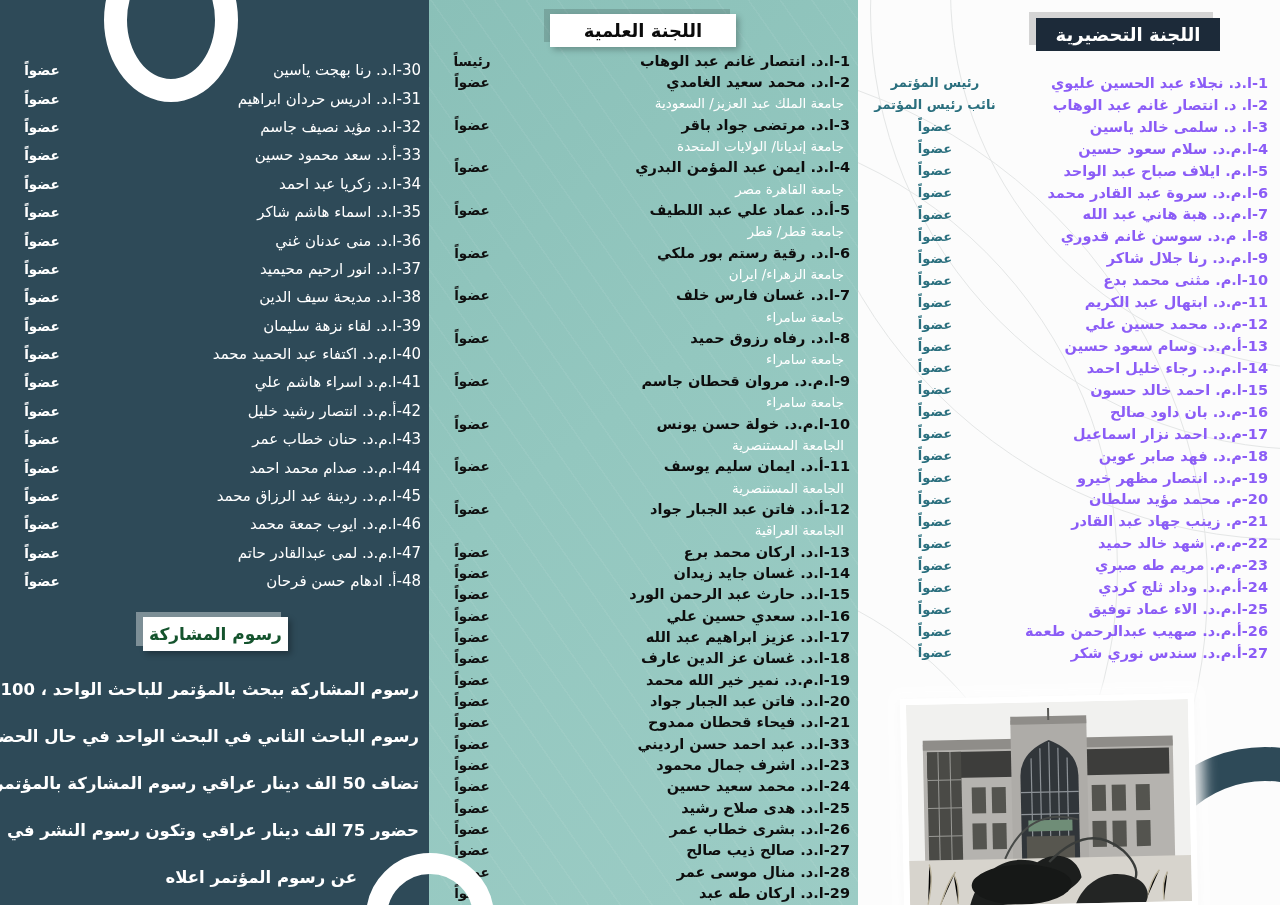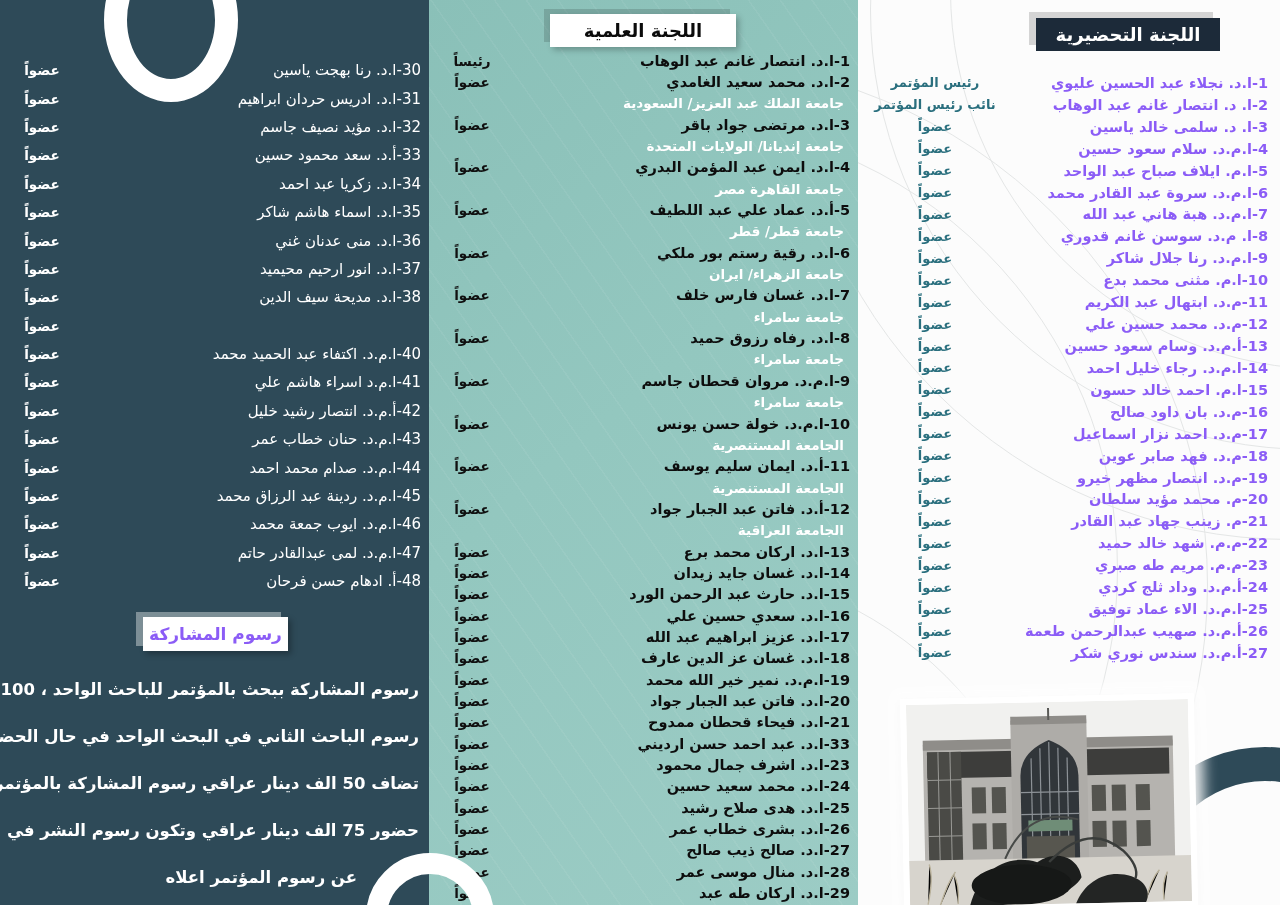--- a/index.html
+++ b/index.html
@@ -32,42 +32,42 @@
   .ring-bottomcenter{left:366px;bottom:-76px;width:128px;height:128px;border:21px solid #fff;z-index:5;}
   .ring-bottomright{right:-128px;bottom:-128px;width:286px;height:286px;border:34px solid #2e4a58;}
 
   
   .header-box{position:absolute;display:flex;align-items:center;justify-content:center;
               font-weight:bold;z-index:3;direction:rtl;}
   .hb-dark{left:130px;top:18px;width:184px;height:33px;background:#1c2a39;color:#fff;
            font-size:18px;box-shadow:-7px -6px 0 #d4d4d4;margin-left:48px;}
   .hb-sci{left:121px;top:14px;width:186px;height:33px;background:#fff;color:#0b0b0b;
           font-size:18px;box-shadow:-6px -5px 0 rgba(0,0,0,.14),3px 3px 6px rgba(0,0,0,.25);}
-  .hb-fees{left:143px;top:617px;width:145px;height:34px;background:#fff;color:#8b5cf6;
+  .hb-fees{left:143px;top:617px;width:145px;height:34px;background:#fff;color:#14532d;
            font-size:17px;box-shadow:-7px -5px 0 rgba(222,228,228,.45),3px 3px 6px rgba(0,0,0,.3);}
 
   
   .list{position:absolute;z-index:2;}
   #left-list{top:56px;left:6px;right:4px;}
   #mid-list{top:50px;left:4px;right:0;}
   #right-list{top:72px;left:2px;right:2px;}
 
   .row{display:flex;align-items:center;}
   
   .l-row{height:28.4px;}
   .l-row .role{width:72px;text-align:center;color:#fff;font-size:13.5px;font-weight:bold;flex:none;}
   .l-row .name{flex:1;direction:rtl;text-align:right;padding-right:4px;color:#fff;
                font-size:15px;font-weight:normal;white-space:nowrap;}
   
   .m-row{height:21.35px;}
   .m-row .role{width:78px;text-align:center;color:#101010;font-size:13.5px;font-weight:bold;flex:none;}
   .m-row .name{flex:1;direction:rtl;text-align:right;padding-right:8px;color:#0d0d0d;
                font-size:14.5px;font-weight:bold;white-space:nowrap;}
   .m-uni{height:21.35px;direction:rtl;padding-right:14px;color:#fff;
-         font-size:13.5px;font-weight:bold;display:flex;align-items:center;justify-content:flex-start;}
+         font-size:13.5px;font-weight:normal;display:flex;align-items:center;justify-content:flex-start;}
   .m-uni .uni{white-space:nowrap;}
   
   .r-row{height:21.93px;}
   .r-row .role{width:150px;text-align:center;color:#2a6f7e;font-size:13px;font-weight:bold;flex:none;}
   .r-row .name{flex:1;direction:rtl;text-align:right;padding-right:10px;color:#8b5cf6;
                font-size:14.5px;font-weight:bold;white-space:nowrap;}
 
   
   #fees-lines{position:absolute;top:666px;left:8px;right:10px;z-index:2;}
   .fee-line{height:47px;display:flex;align-items:center;direction:rtl;color:#fff;
@@ -118,20 +118,21 @@
         <div class="row l-row">
     <span class="role">عضواً</span>
     <span class="name">37-ا.د. انور ارحيم محيميد</span>
   </div>
         <div class="row l-row">
     <span class="role">عضواً</span>
     <span class="name">38-ا.د. مديحة سيف الدين</span>
   </div>
         <div class="row l-row">
     <span class="role">عضواً</span>
+    <span class="name">39-ا.د. لقاء نزهة سليمان</span>
   </div>
         <div class="row l-row">
     <span class="role">عضواً</span>
     <span class="name">40-ا.م.د. اكتفاء عبد الحميد محمد</span>
   </div>
         <div class="row l-row">
     <span class="role">عضواً</span>
     <span class="name">41-ا.م.د اسراء هاشم علي</span>
   </div>
         <div class="row l-row">

